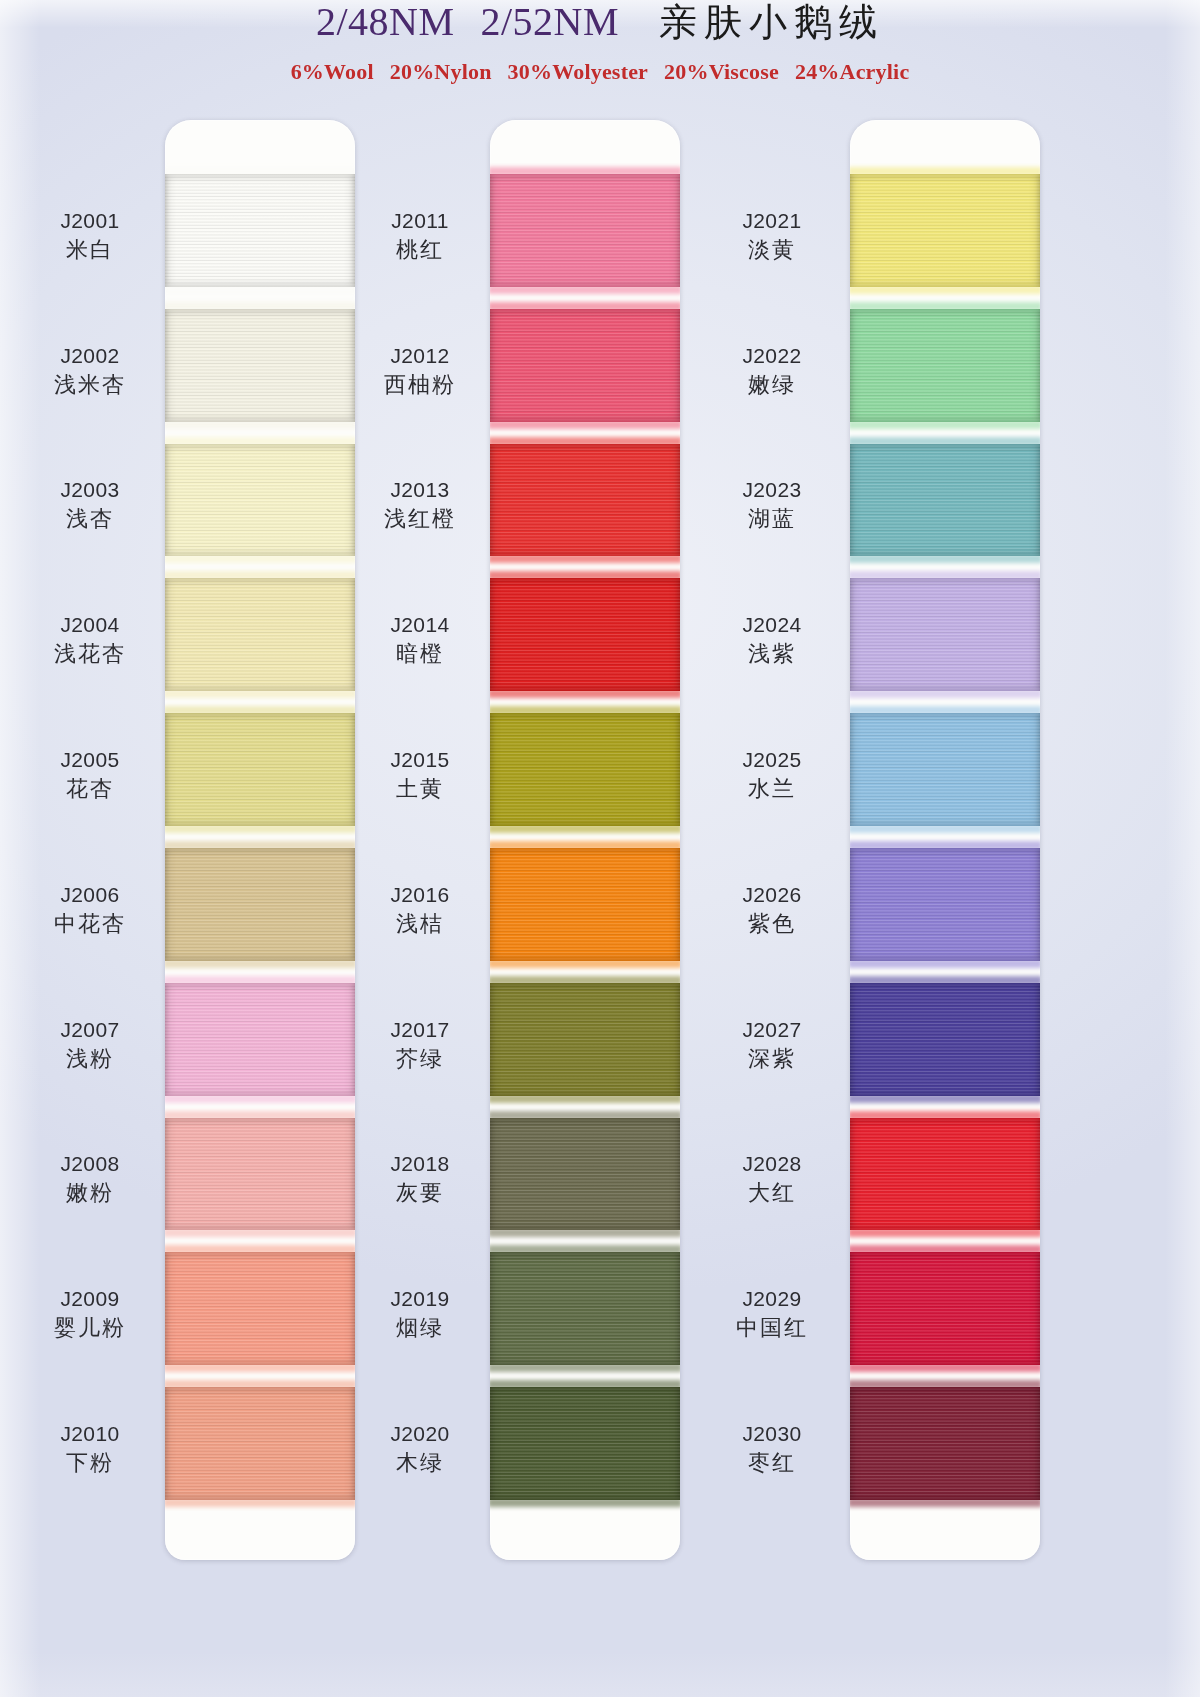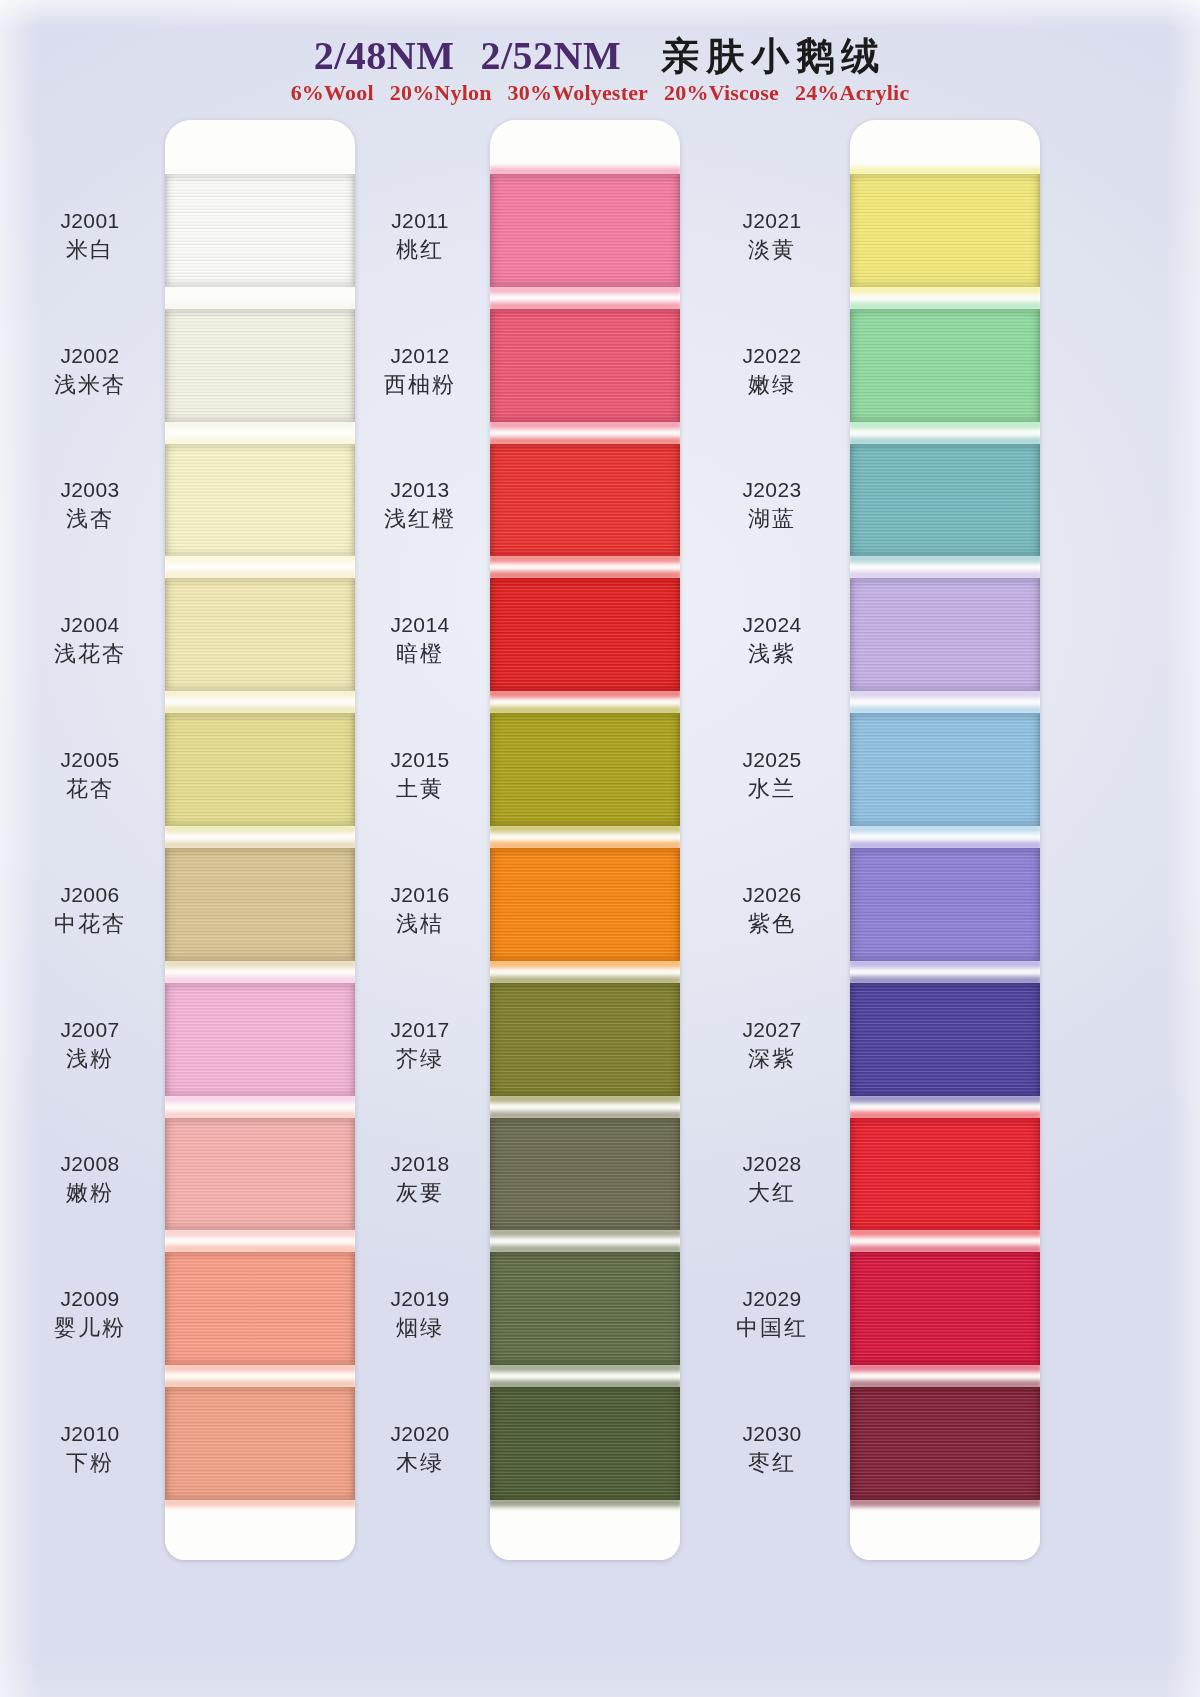--- a/index.html
+++ b/index.html
@@ -32,42 +32,41 @@
   }
 
   
   .header {
     position: absolute;
     top: 0; left: 0; right: 0;
     text-align: center;
     z-index: 5;
   }
   .title-line {
-    margin-top: 34px;
     font-family: "Liberation Serif", "DejaVu Serif", serif;
-    font-weight: bold;
+    font-weight: normal;
     font-size: 40px;
     letter-spacing: 0.5px;
     line-height: 1.08;
     white-space: nowrap;
   }
   .title-nm {
     color: #4a2a6d;
     font-family: "Liberation Serif", "DejaVu Serif", serif;
   }
   .title-nm + .title-nm { margin-left: 26px; }
   .title-cn {
     color: #1b1b1b;
     margin-left: 40px;
     letter-spacing: 7px;
     font-family: "DejaVu Serif", "Liberation Serif", serif;
     font-size: 38px;
   }
   .subtitle {
-    margin-top: 3px;
+    margin-top: 16px;
     color: #c22c2c;
     font-family: "Liberation Serif", "DejaVu Serif", serif;
     font-weight: bold;
     font-size: 22px;
     letter-spacing: 0.2px;
     white-space: nowrap;
   }
   .subtitle span { margin-right: 16px; }
   .subtitle span:last-child { margin-right: 0; }
 

